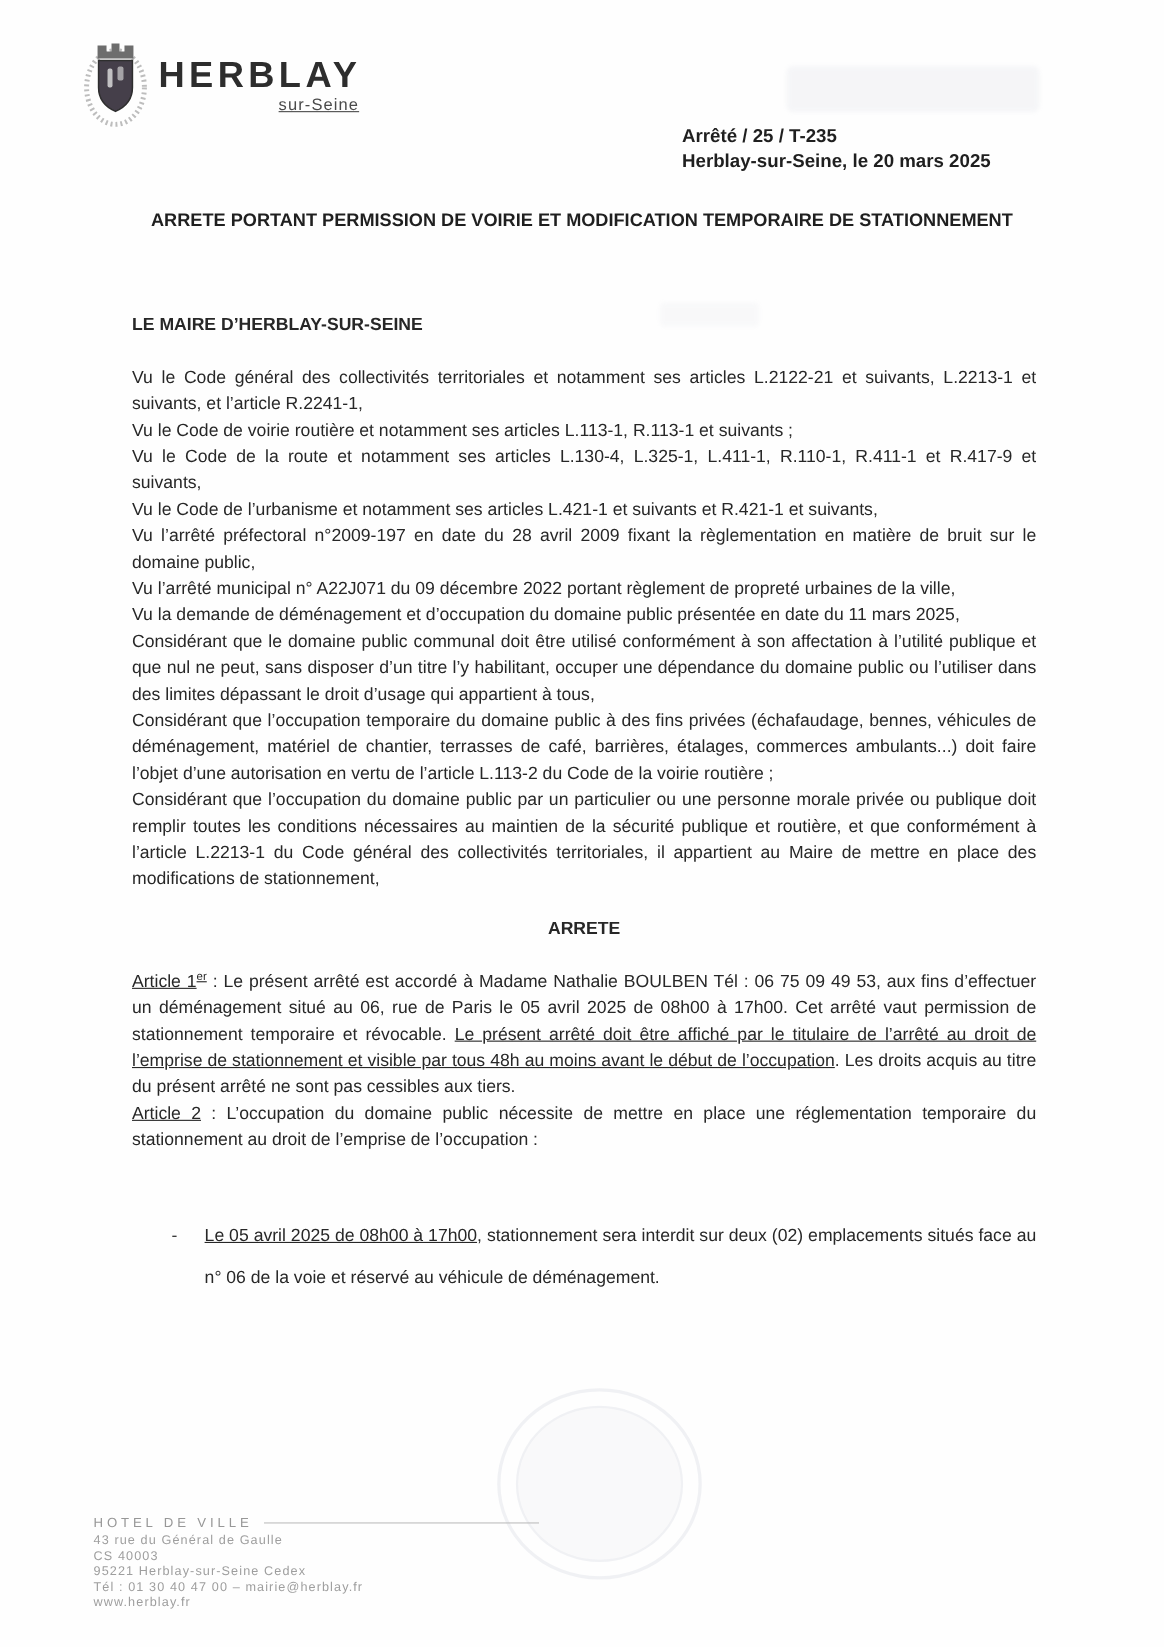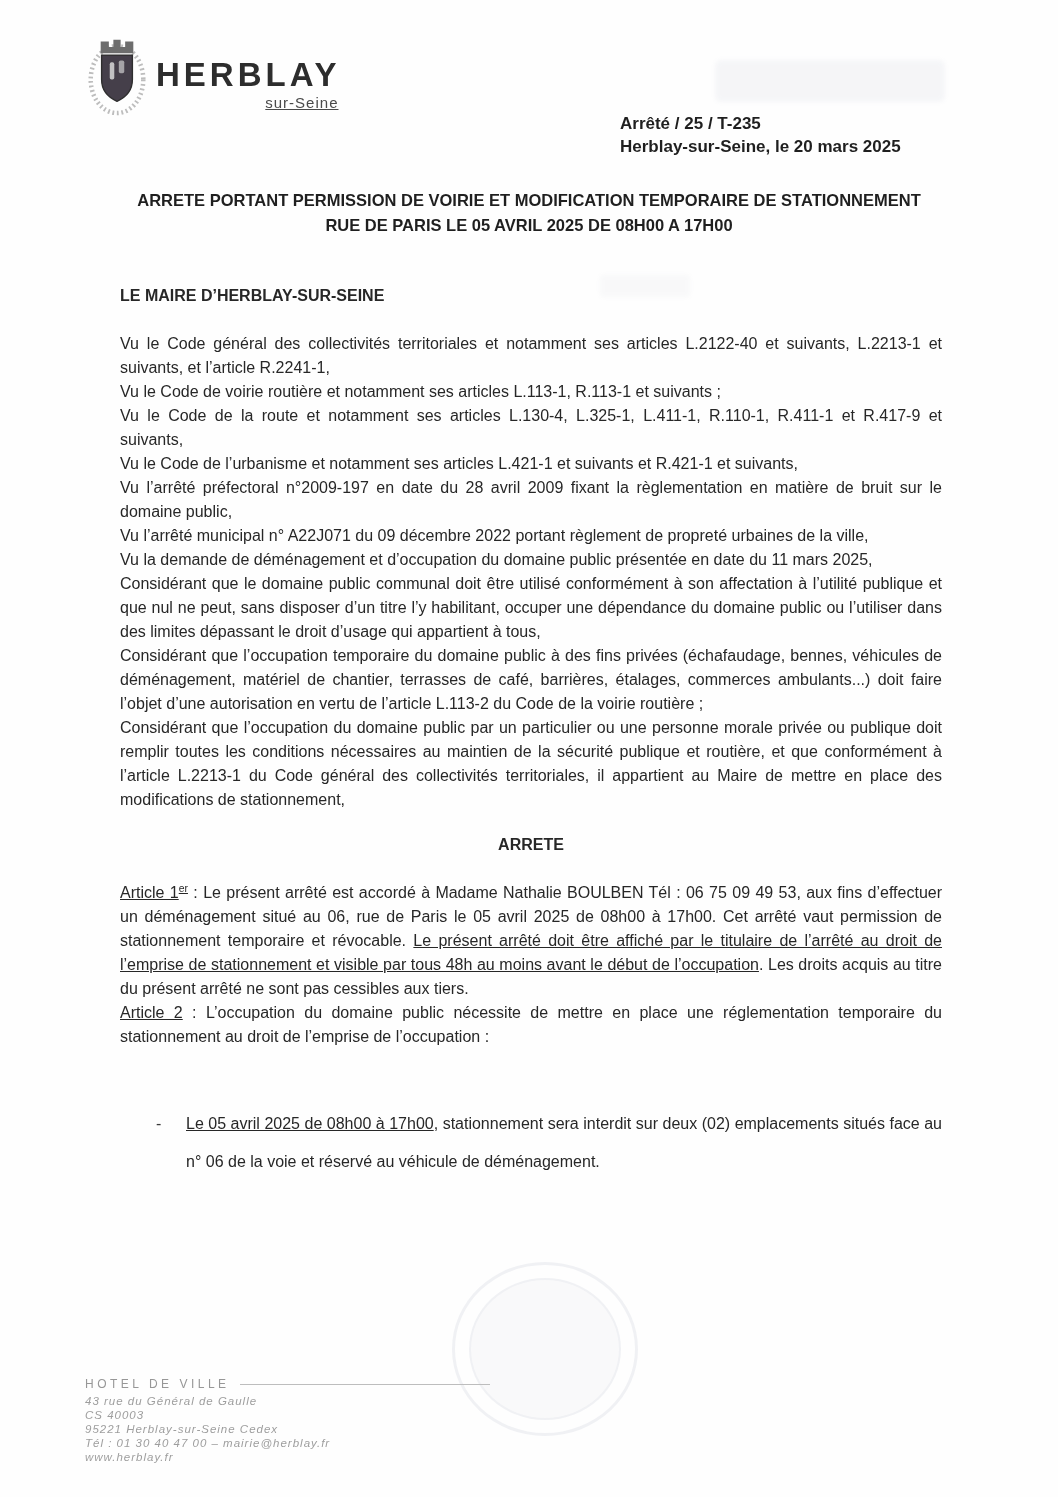--- a/index.html
+++ b/index.html
@@ -5,21 +5,21 @@
   html,body{margin:0;padding:0;background:#ffffff;}
   .page{
     position:relative;
     width:1058px;height:1497px;
     background:#fefefe;
     font-family:"Liberation Sans",sans-serif;
     color:#272727;
     overflow:hidden;
   }
   
-  .logo{position:absolute;left:88px;top:33px;display:flex;align-items:center;}
+  .logo{position:absolute;left:76px;top:33px;display:flex;align-items:flex-start;}
   .crest{flex:0 0 auto;}
   .logo-text{margin-left:10px;margin-top:18px;}
   .wordmark{font-size:33px;font-weight:bold;letter-spacing:4px;color:#2d2d2d;line-height:1;}
   .logo-sub{text-align:right;font-size:15px;color:#4a4a4a;letter-spacing:1px;margin-top:3px;padding-right:2px;text-decoration:underline;}
   
   .smudge{position:absolute;left:715px;top:60px;width:230px;height:42px;
     background:#aab0c4;opacity:0.10;border-radius:6px;filter:blur(2px);}
   .smudge2{position:absolute;left:600px;top:275px;width:90px;height:22px;
     background:#b8bcc9;opacity:0.08;border-radius:4px;filter:blur(2px);}
   
@@ -40,21 +40,21 @@
   .bullet-text{flex:1;text-align:justify;}
   
   .stamp{position:absolute;left:452px;top:1262px;width:180px;height:168px;border-radius:50%;
     border:3px solid rgba(140,150,175,0.12);}
   .stamp-inner{position:absolute;left:14px;top:13px;right:14px;bottom:13px;border-radius:50%;
     border:2px solid rgba(140,150,175,0.09);background:rgba(150,160,180,0.05);}
   
   .footer{position:absolute;left:85px;top:1378px;color:#9e9e9e;font-size:11.5px;line-height:13px;letter-spacing:1px;}
   .footer-title-row{display:flex;align-items:center;width:405px;font-size:12px;letter-spacing:3.5px;color:#979797;margin-bottom:4px;}
   .footer-rule{flex:1;height:1px;background:#bdbdbd;margin-left:10px;}
-  .footer-line{margin:0 0 1px 0;font-style:italic;}
+  .footer-line{margin:0 0 1px 0;}
 </style>
 </head>
 <body>
 
 <div class="page">
 
   <div class="logo">
     <svg class="crest" viewBox="0 0 64 90" width="58" height="84" aria-hidden="true">
       <ellipse cx="32" cy="50" rx="29" ry="37" fill="none" stroke="#bdbdbd" stroke-width="5" stroke-dasharray="2 3"></ellipse>
       <path d="M14 8 h9 v6 h5 v-8 h8 v8 h5 v-6 h9 v13 H14 z" fill="#6d6d6d"></path>
@@ -71,27 +71,26 @@
   <div class="smudge"></div>
   <div class="smudge2"></div>
 
   <div class="header-ref">
     <div>Arrêté / 25 / T-235</div>
     <div>Herblay-sur-Seine, le 20 mars 2025</div>
   </div>
 
   <div class="title">
     <div>ARRETE PORTANT PERMISSION DE VOIRIE ET MODIFICATION TEMPORAIRE DE STATIONNEMENT</div>
-    <div>RUE DE PARIS LE 05 AVRIL 2025 DE 08H00 A 17H00</div>
   </div>
 
   <div class="doc-body">
     <p class="salutation">LE MAIRE D’HERBLAY-SUR-SEINE</p>
 
-    <p class="para"><span class="b">Vu</span><span> le Code général des collectivités territoriales et notamment ses articles L.2122-40 et suivants, L.2213-1 et suivants, et l’article R.2241-1,</span></p>
+    <p class="para"><span class="b">Vu</span><span> le Code général des collectivités territoriales et notamment ses articles L.2122-21 et suivants, L.2213-1 et suivants, et l’article R.2241-1,</span></p>
     <p class="para"><span class="b">Vu</span><span> le Code de voirie routière et notamment ses articles L.113-1, R.113-1 et suivants ;</span></p>
     <p class="para"><span class="b">Vu</span><span> le Code de la route et notamment ses articles L.130-4, L.325-1, L.411-1, R.110-1, R.411-1 et R.417-9 et suivants,</span></p>
     <p class="para"><span class="b">Vu</span><span> le Code de l’urbanisme et notamment ses articles L.421-1 et suivants et R.421-1 et suivants,</span></p>
     <p class="para"><span class="b">Vu</span><span> l’arrêté préfectoral n°2009-197 en date du 28 avril 2009 fixant la règlementation en matière de bruit sur le domaine public,</span></p>
     <p class="para"><span class="b">Vu</span><span> l’arrêté municipal n° A22J071 du 09 décembre 2022 portant règlement de propreté urbaines de la ville,</span></p>
     <p class="para"><span class="b">Vu</span><span> la demande de déménagement et d’occupation du domaine public présentée en date du 11 mars 2025,</span></p>
     <p class="para"><span class="b">Considérant</span><span> que le domaine public communal doit être utilisé conformément à son affectation à l’utilité publique et que nul ne peut, sans disposer d’un titre l’y habilitant, occuper une dépendance du domaine public ou l’utiliser dans des limites dépassant le droit d’usage qui appartient à tous,</span></p>
     <p class="para"><span class="b">Considérant</span><span> que l’occupation temporaire du domaine public à des fins privées (échafaudage, bennes, véhicules de déménagement, matériel de chantier, terrasses de café, barrières, étalages, commerces ambulants...) doit faire l’objet d’une autorisation en vertu de l’article L.113-2 du Code de la voirie routière ;</span></p>
     <p class="para"><span class="b">Considérant</span><span> que l’occupation du domaine public par un particulier ou une personne morale privée ou publique doit remplir toutes les conditions nécessaires au maintien de la sécurité publique et routière, et que conformément à l’article L.2213-1 du Code général des collectivités territoriales, il appartient au Maire de mettre en place des modifications de stationnement,</span></p>
 

